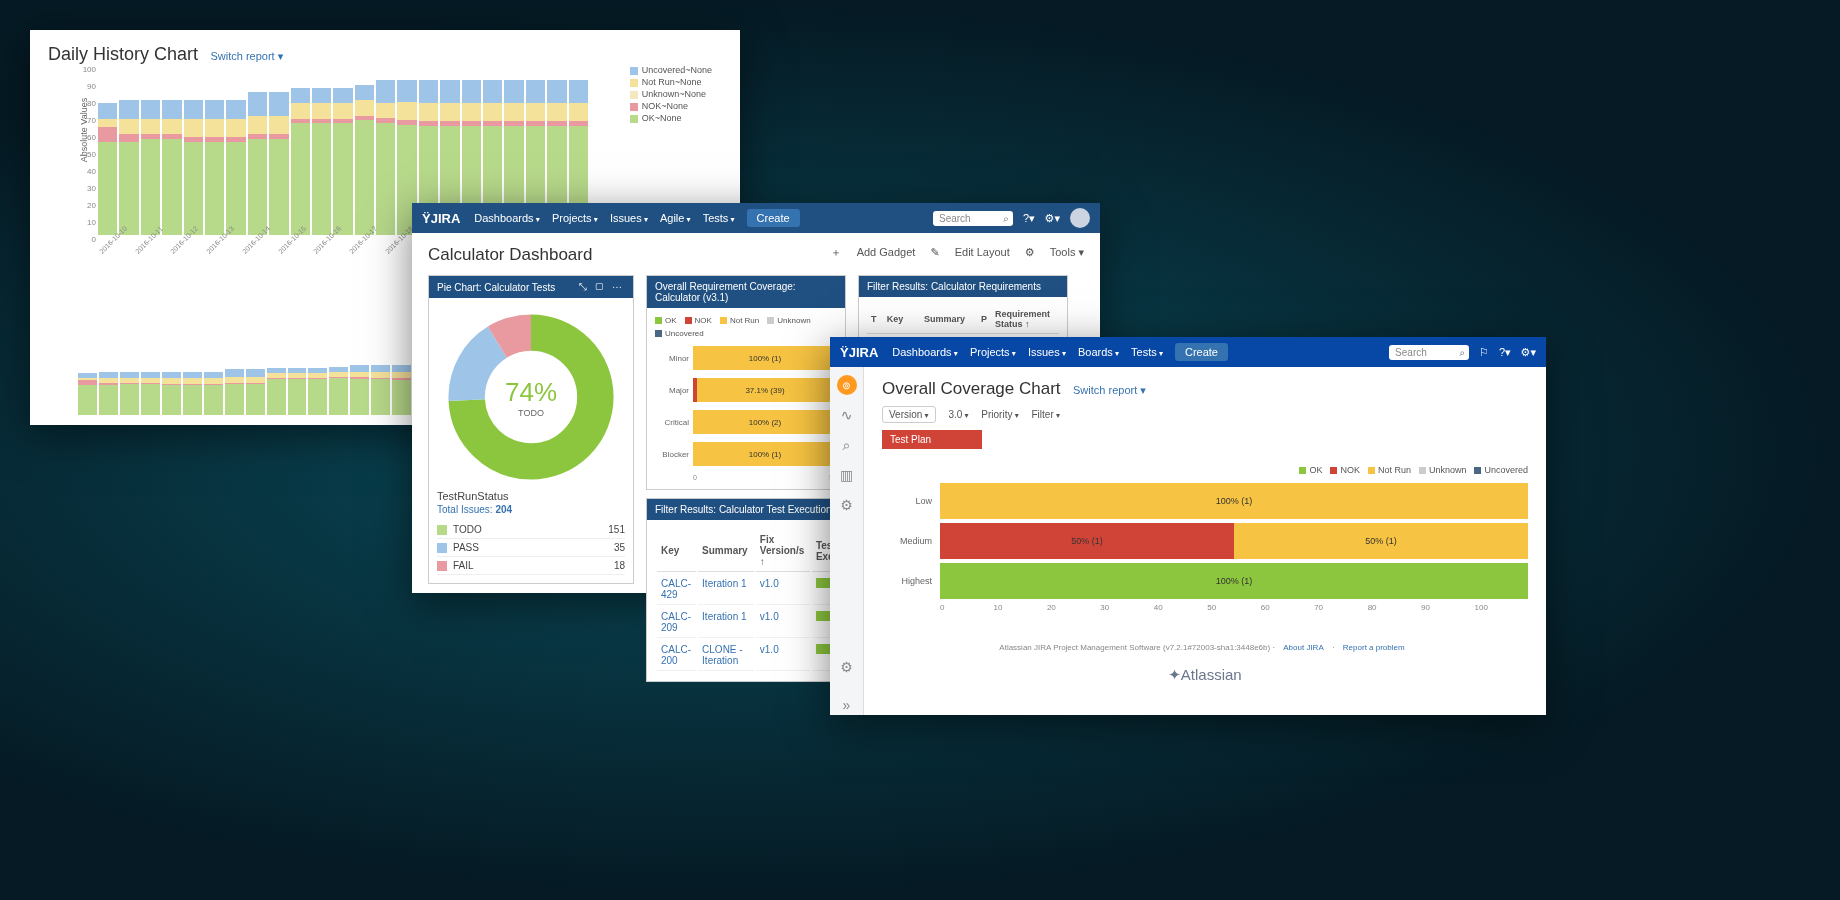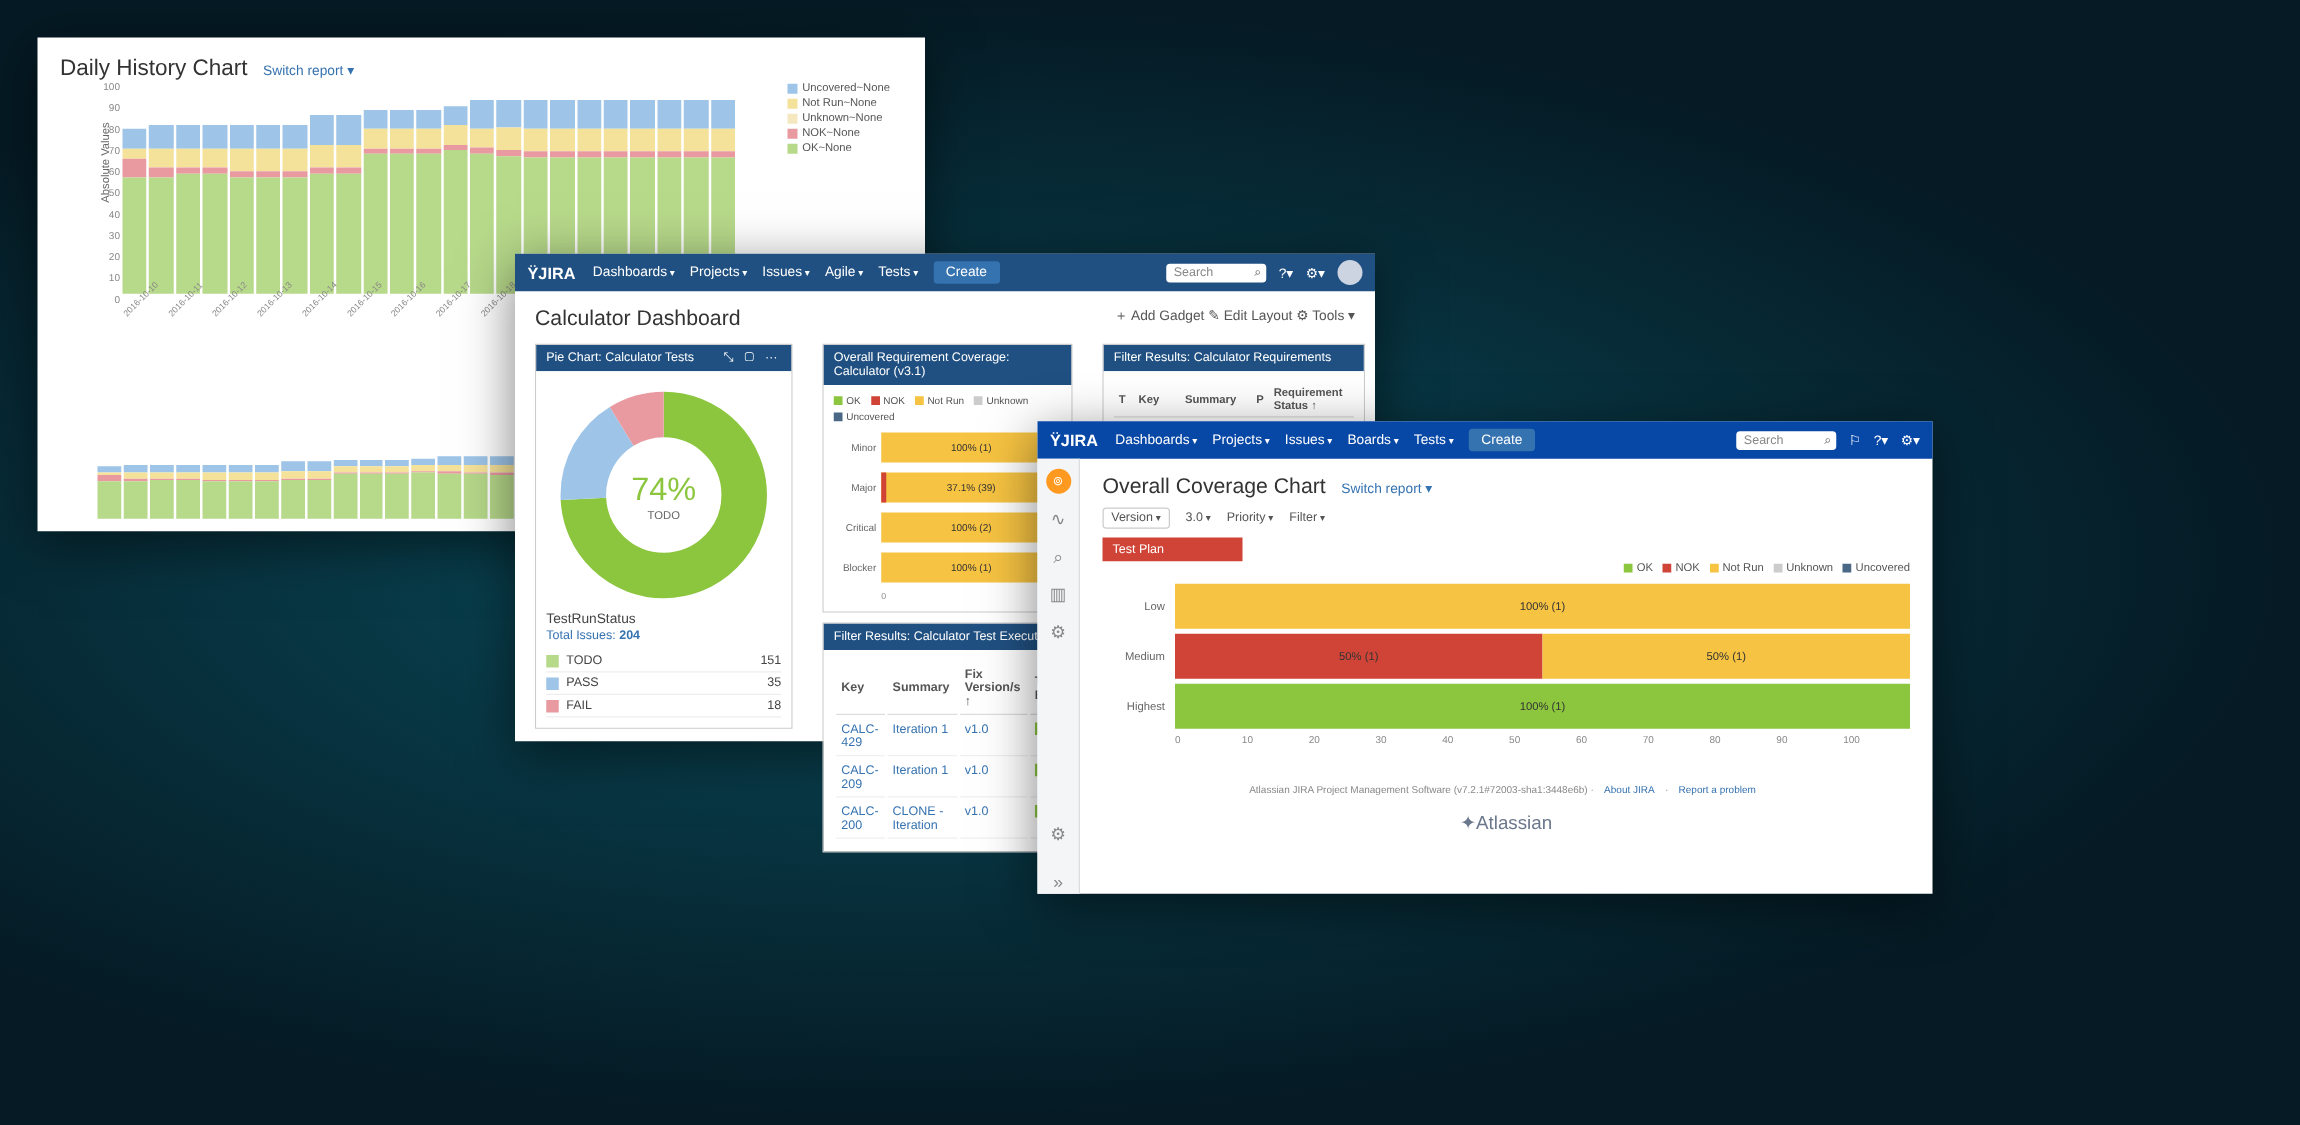--- a/index.html
+++ b/index.html
@@ -42,23 +42,23 @@
 .jira-nav .navitem.dd::after{content:" ▾";font-size:8px}
 .jira-nav .create{background:#3572b0;padding:3px 10px;border-radius:3px;cursor:pointer}
 .jira-nav .spacer{flex:1}
 .jira-nav .search{background:#fff;border-radius:3px;padding:2px 20px 2px 6px;color:#888;font-size:10px;width:80px;position:relative}
 .jira-nav .search::after{content:"⌕";position:absolute;right:4px;color:#666}
 .jira-nav .icon{margin-left:10px;cursor:pointer}
 .avatar{width:20px;height:20px;border-radius:50%;background:#cbd4e0;margin-left:10px}
 .p2 .body{padding:12px 16px}
 .p2 h2{font-size:17px;font-weight:400;color:#333;display:inline-block}
 .p2 .actions{float:right;font-size:11px;color:#555}
-.p2 .actions span{margin-left:0;cursor:pointer}
+.p2 .actions span{margin-left:12px;cursor:pointer}
 .p2 .actions span::before{margin-right:3px}
-.p2 .grid{display:flex;gap:24px;margin-top:10px}
+.p2 .grid{display:flex;gap:12px;margin-top:10px}
 .gadget{border:1px solid #ccc;font-size:10px}
 .gadget .ghead{background:#205081;color:#fff;padding:5px 8px;font-size:10px;display:flex;justify-content:space-between;align-items:center}
 .gadget .ghead .gicons{font-size:10px;letter-spacing:3px}
 .gadget .gbody{padding:8px;background:#fff}
 
 .pie-gadget{width:206px}
 .donut{width:170px;height:170px;margin:6px auto;position:relative}
 .donut svg{width:100%;height:100%;transform:rotate(-90deg)}
 .donut .center{position:absolute;inset:0;display:flex;flex-direction:column;align-items:center;justify-content:center}
 .donut .center .pct{font-size:26px;color:#8cc63f;font-weight:400}
@@ -97,21 +97,21 @@
 .p3 .body{display:flex;height:calc(100% - 30px)}
 .p3 .sidebar{width:34px;background:#f4f5f7;border-right:1px solid #ddd;display:flex;flex-direction:column;align-items:center;padding-top:8px;gap:10px}
 .p3 .sidebar .sicon{width:20px;height:20px;display:flex;align-items:center;justify-content:center;color:#888;font-size:14px;cursor:pointer}
 .p3 .sidebar .bottom{margin-top:auto;margin-bottom:8px}
 .p3 .main{flex:1;padding:12px 18px;overflow:hidden}
 .p3 h2{font-size:17px;font-weight:400;color:#333;display:inline-block}
 .p3 .filters{margin:10px 0;font-size:10px;color:#555}
 .p3 .filters span{margin-right:10px}
 .p3 .filters span::after{content:" ▾";font-size:8px}
 .p3 .filters .ver{border:1px solid #ccc;padding:2px 6px;border-radius:3px}
-.test-plan-bar{background:#d04437;color:#fff;font-size:10px;padding:4px 8px;width:112px;margin-bottom:0}
+.test-plan-bar{background:#d04437;color:#fff;font-size:10px;padding:4px 8px;width:100px;margin-bottom:16px}
 .p3 .cov-legend{justify-content:flex-end;font-size:9px}
 .p3 .chartrows{margin-top:8px}
 .p3 .crow{display:flex;align-items:center;margin-bottom:4px}
 .p3 .crow .lbl{width:50px;text-align:right;font-size:9px;color:#666;margin-right:8px}
 .p3 .crow .bar{flex:1;height:36px;display:flex;font-size:9px;color:#333;position:relative}
 .p3 .crow .seg{display:flex;align-items:center;justify-content:center}
 .p3 .xaxis{display:flex;margin-left:58px;font-size:8px;color:#888;margin-top:4px}
 .p3 .xaxis span{flex:1;text-align:left}
 .p3 .footer{text-align:center;font-size:8px;color:#888;margin-top:30px;line-height:1.6}
 .p3 .footer a{color:#3572b0;margin:0 6px}

